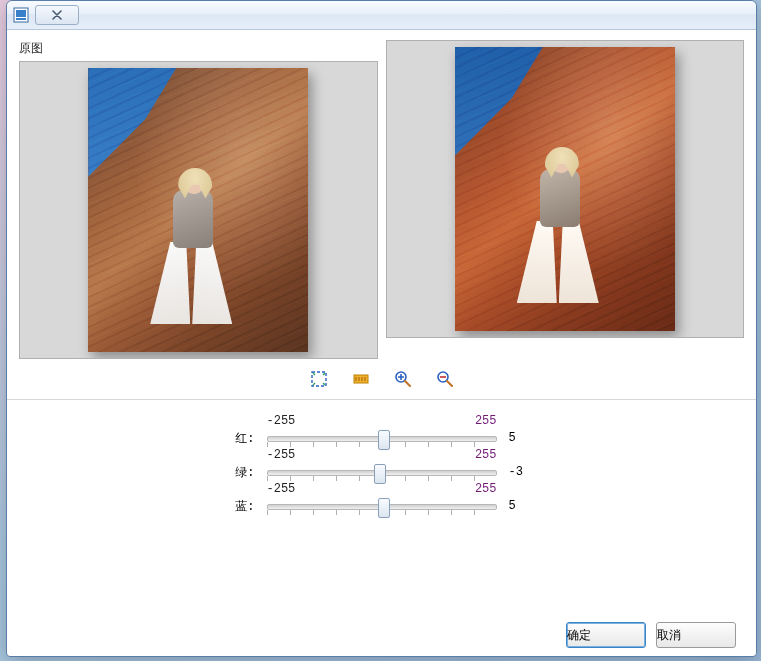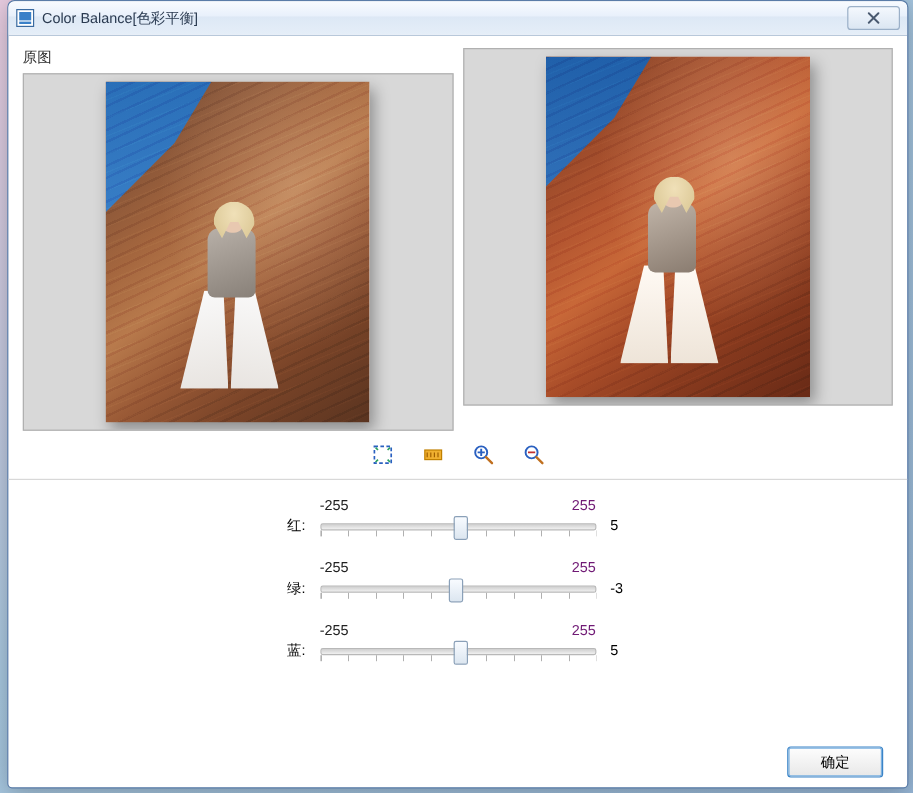--- a/index.html
+++ b/index.html
@@ -58,20 +58,21 @@
     color: #5a6a80;
     cursor: default;
     font-family: Arial, sans-serif;
   }
   .close-btn svg { display:block; }
   .content {
     flex: 1;
     padding: 10px 12px 8px 12px;
     display: flex;
     flex-direction: column;
+    font-family: Liberation Mono, monospace;
   }
   .preview-row {
     display: flex;
     gap: 8px;
   }
   .preview-col {
     flex: 1;
     display: flex;
     flex-direction: column;
   }
@@ -198,21 +199,20 @@
   }
   .divider {
     height: 1px;
     background: #d8d8d8;
     margin: 4px -12px 0 -12px;
   }
   .sliders {
     padding: 14px 0 0 0;
     display: flex;
     flex-direction: column;
-    gap: 18px;
     align-items: center;
   }
   .slider-row {
     display: grid;
     grid-template-columns: 50px 230px 50px;
     grid-template-rows: auto auto;
     align-items: center;
     column-gap: 6px;
   }
   .slider-row .min-label { grid-column: 2; grid-row: 1; justify-self: start; color: #222; }
@@ -252,42 +252,40 @@
     padding: 10px 8px 0 0;
   }
   .dlg-btn {
     min-width: 78px;
     height: 24px;
     background: linear-gradient(to bottom, #fdfdfd, #e8e8e8);
     border: 1px solid #9a9a9a;
     border-radius: 3px;
     display: flex;
     align-items: center;
-    justify-content: center;
     cursor: default;
   }
   .dlg-btn.primary {
     border: 1px solid #3a84c8;
     box-shadow: 0 0 0 1px #7ab0e0 inset;
   }
 </style>
 </head>
 <body>
 
 <div class="window">
 
   <div class="titlebar">
     <span class="app-icon">
       <svg width="16" height="16" viewBox="0 0 16 16">
         <rect x="1" y="1" width="14" height="14" fill="#fff" stroke="#3a6aa0" stroke-width="1"></rect>
         <rect x="3" y="3" width="10" height="7" fill="#3a80c8"></rect>
         <rect x="3" y="11" width="10" height="2" fill="#3a80c8"></rect>
       </svg>
     </span>
-    <span class="title-text">Color Balance[色彩平衡]</span>
     <div class="close-btn">
       <svg width="12" height="10" viewBox="0 0 12 10">
         <path d="M2 1 L10 9 M10 1 L2 9" stroke="#4a5a70" stroke-width="1.6" stroke-linecap="round"></path>
       </svg>
     </div>
   </div>
 
   <div class="content">
 
     <div class="preview-row">
@@ -396,16 +394,19 @@
       </div>
 
     </div>
 
     <div style="flex:1"></div>
 
     <div class="button-bar">
       <div class="dlg-btn primary">
         <span>确定</span>
       </div>
+      <div class="dlg-btn">
+        <span>取消</span>
+      </div>
     </div>
 
   </div>
 </div>
 
 </body></html>

